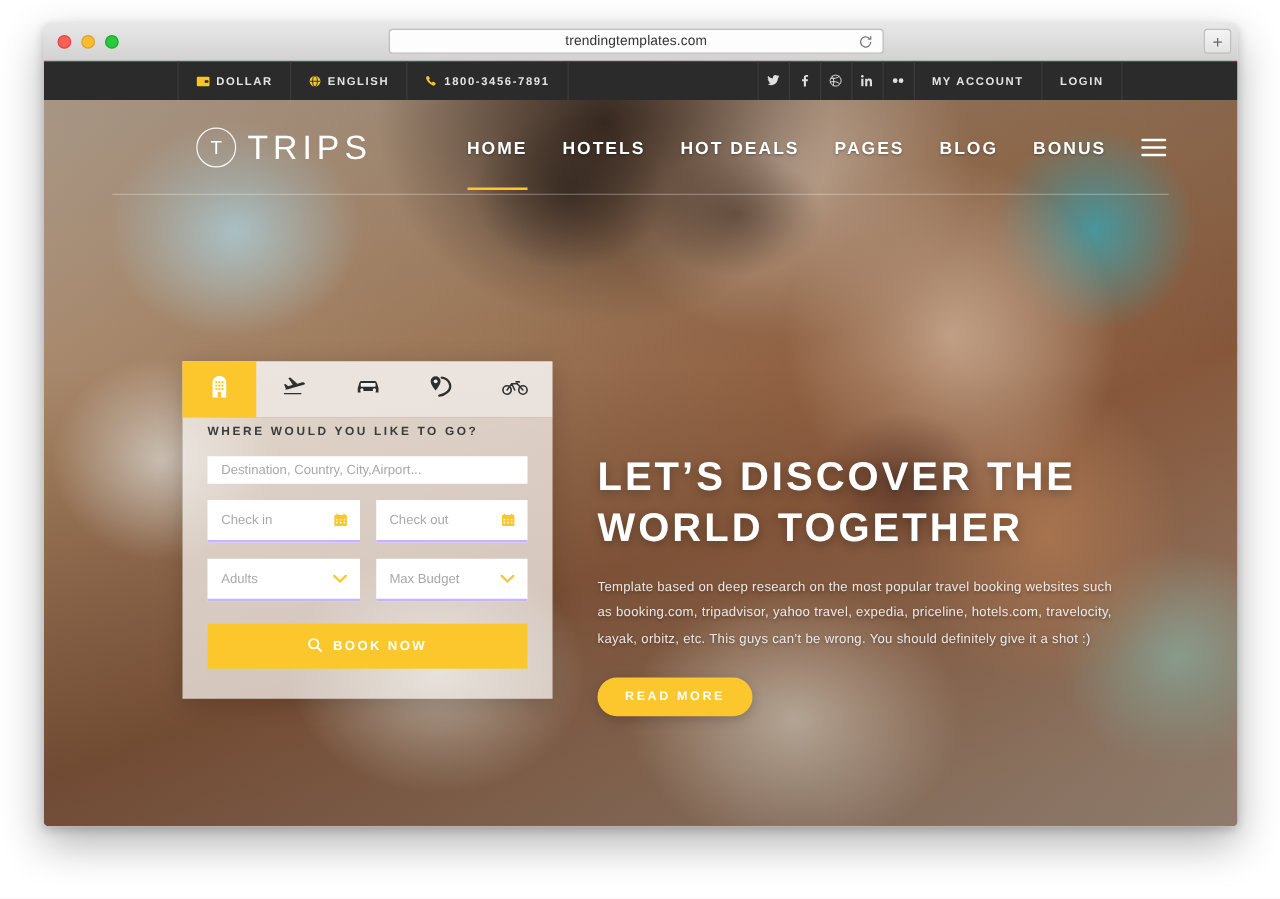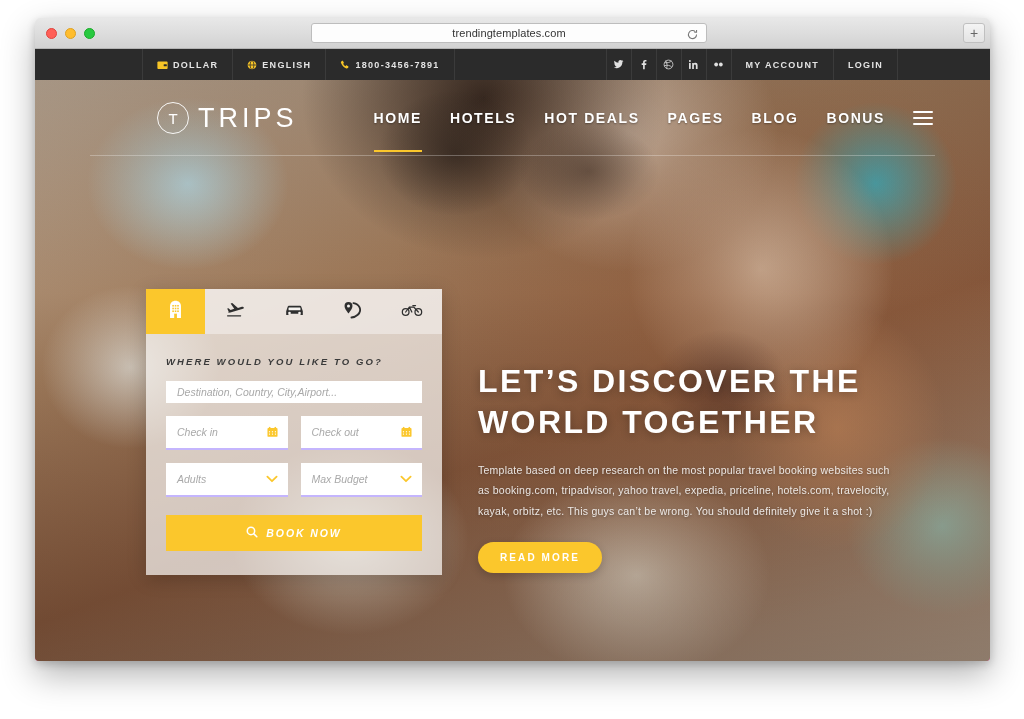--- a/index.html
+++ b/index.html
@@ -190,22 +190,21 @@
     background: rgba(246,243,240,0.88);
   }
   .booking-tab {
     flex: 1;
     display: flex; align-items: center; justify-content: center;
     color: #2f2f2f;
   }
   .booking-tab.active { background: #fbc72c; color: #fff; }
   #booking-body {
     background: rgba(248,245,242,0.72);
-    padding: 22px 20px 24px;
-    font-style: italic;
+    padding: 6px 20px 24px;
   }
   #form-label {
     font-size: 9.5px;
     letter-spacing: 2.1px;
     font-weight: bold;
     color: #3a3a3a;
     margin-bottom: 14px;
   }
   .field {
     position: relative;

